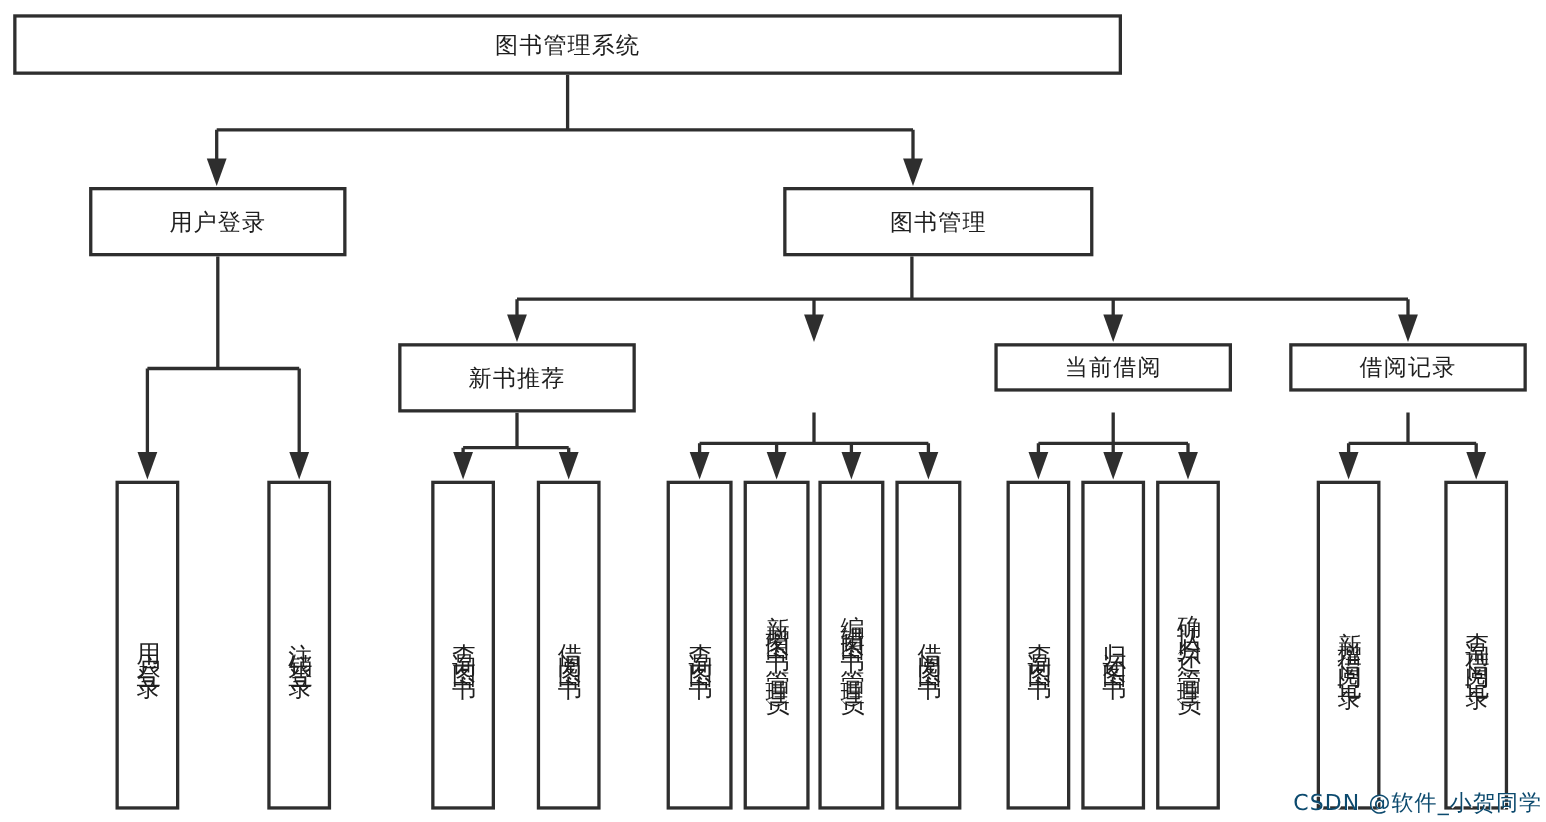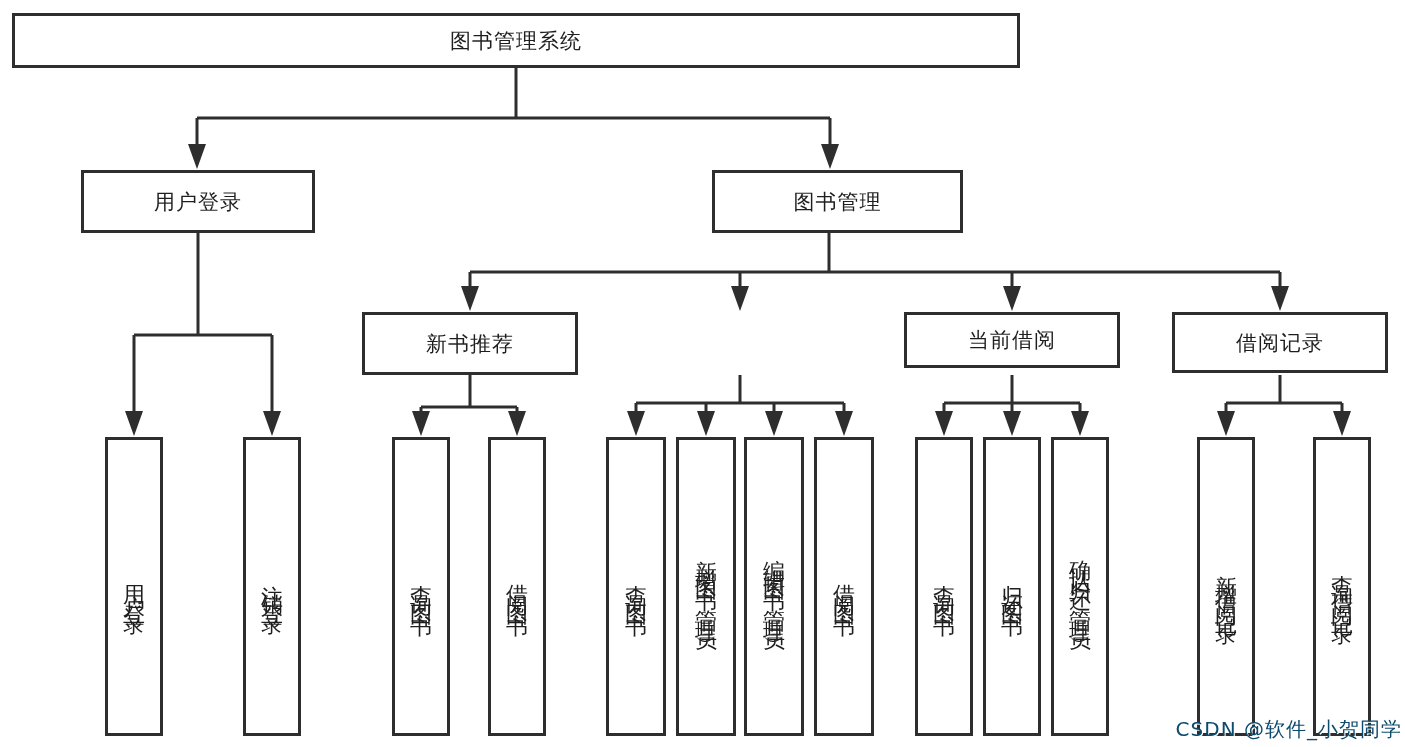--- a/index.html
+++ b/index.html
@@ -100,25 +100,25 @@
       <polygon points="1071,411 1089,411 1080,436"></polygon>
 
       <polygon points="1217,411 1235,411 1226,436"></polygon>
       <polygon points="1333,411 1351,411 1342,436"></polygon>
     </g>
   </svg>
 
   <div class="box hbox" style="left:12px; top:13px; width:1008px; height:55px;">图书管理系统</div>
 
   <div class="box hbox" style="left:81px; top:170px; width:234px; height:63px;">用户登录</div>
-  <div class="box hbox" style="left:712px; top:170px; width:251px; height:63px;">图书管理</div>
+  <div class="box hbox" style="left:712px; top:170px; width:282px; height:63px;">图书管理</div>
 
   <div class="box hbox" style="left:362px; top:312px; width:216px; height:63px;">新书推荐</div>
-  <div class="box hbox" style="left:904px; top:312px; width:216px; height:56px;">当前借阅</div>
-  <div class="box hbox" style="left:1172px; top:312px; width:216px; height:61px;">借阅记录</div>
+  <div class="box hbox" style="left:904px; top:312px; width:216px; height:44px;">当前借阅</div>
+  <div class="box hbox" style="left:1172px; top:312px; width:216px; height:44px;">借阅记录</div>
 
   <div class="box vbox" style="left:105px; top:437px; width:58px; height:299px;">用户登录</div>
   <div class="box vbox" style="left:243px; top:437px; width:58px; height:299px;">注销登录</div>
 
   <div class="box vbox" style="left:392px; top:437px; width:58px; height:299px;">查询图书</div>
   <div class="box vbox" style="left:488px; top:437px; width:58px; height:299px;">借阅图书</div>
 
   <div class="box vbox" style="left:606px; top:437px; width:60px; height:299px;">查询图书</div>
   <div class="box vbox" style="left:676px; top:437px; width:60px; height:299px;">新增图书（管理员）</div>
   <div class="box vbox" style="left:744px; top:437px; width:60px; height:299px;">编辑图书（管理员）</div>

